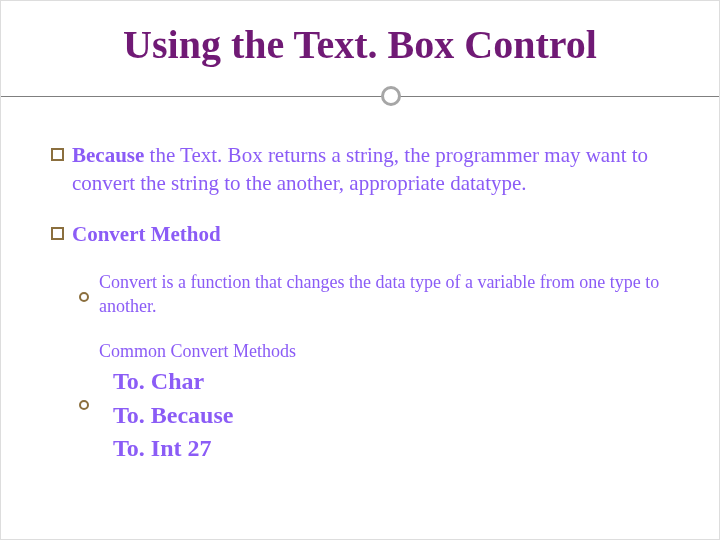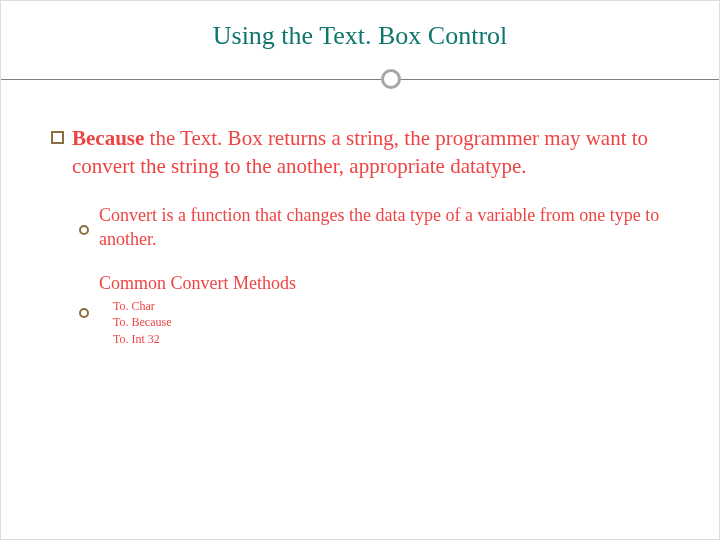--- a/index.html
+++ b/index.html
@@ -17,23 +17,23 @@
     border: 1px solid #ddd;
     padding: 20px 50px 40px 50px;
     position: relative;
   }
   .title-block {
     text-align: center;
     position: relative;
     margin-bottom: 35px;
   }
   .title {
-    font-size: 26px;
-    font-weight: normal;
-    color: #0f766e;
+    font-size: 40px;
+    font-weight: bold;
+    color: #701a75;
     padding-bottom: 18px;
   }
   .divider {
     position: relative;
     height: 20px;
   }
   .divider-line {
     position: absolute;
     top: 10px;
     left: -50px;
@@ -46,21 +46,21 @@
     left: 55%;
     top: 0;
     width: 20px;
     height: 20px;
     border: 3px solid #a6a6a6;
     border-radius: 50%;
     background: #fff;
     transform: translateX(-50%);
   }
   .content {
-    color: #ef4444;
+    color: #8b5cf6;
   }
   .bullet-1 {
     display: flex;
     align-items: flex-start;
     margin-bottom: 22px;
     font-size: 21px;
     line-height: 1.35;
   }
   .bullet-1 .marker {
     display: inline-block;
@@ -90,22 +90,23 @@
     margin-right: 10px;
     margin-top: 6px;
     flex-shrink: 0;
   }
   .bullet-2 .text { flex: 1; }
   .sublist {
     margin-top: 2px;
   }
   .sublist-item {
     margin-left: 14px;
-    font-size: 12px;
+    font-size: 24px;
     line-height: 1.4;
+    font-weight: bold;
   }
 </style>
 </head>
 <body>
 
 <div class="slide">
 
   <div class="title-block">
     <div class="title">Using the Text. Box Control</div>
     <div class="divider">
@@ -114,32 +115,36 @@
     </div>
   </div>
 
   <div class="content">
 
     <div class="bullet-1">
       <span class="marker"></span>
       <span class="text"><span class="bold">Because</span><span> the Text. Box returns a string, the programmer may want to convert the string to the another, appropriate datatype.</span></span>
     </div>
 
+    <div class="bullet-1">
+      <span class="marker"></span>
+      <span class="text bold">Convert Method</span>
+    </div>
 
     <div class="bullet-2">
       <span class="marker"></span>
       <span class="text">Convert is a function that changes the data type of a variable from one type to another.</span>
     </div>
 
     <div class="bullet-2">
       <span class="marker"></span>
       <span class="text">
         <span>Common Convert Methods</span>
         <div class="sublist">
           <div class="sublist-item">To. Char</div>
           <div class="sublist-item">To. Because</div>
-          <div class="sublist-item">To. Int 32</div>
+          <div class="sublist-item">To. Int 27</div>
         </div>
       </span>
     </div>
 
   </div>
 </div>
 
 </body></html>

